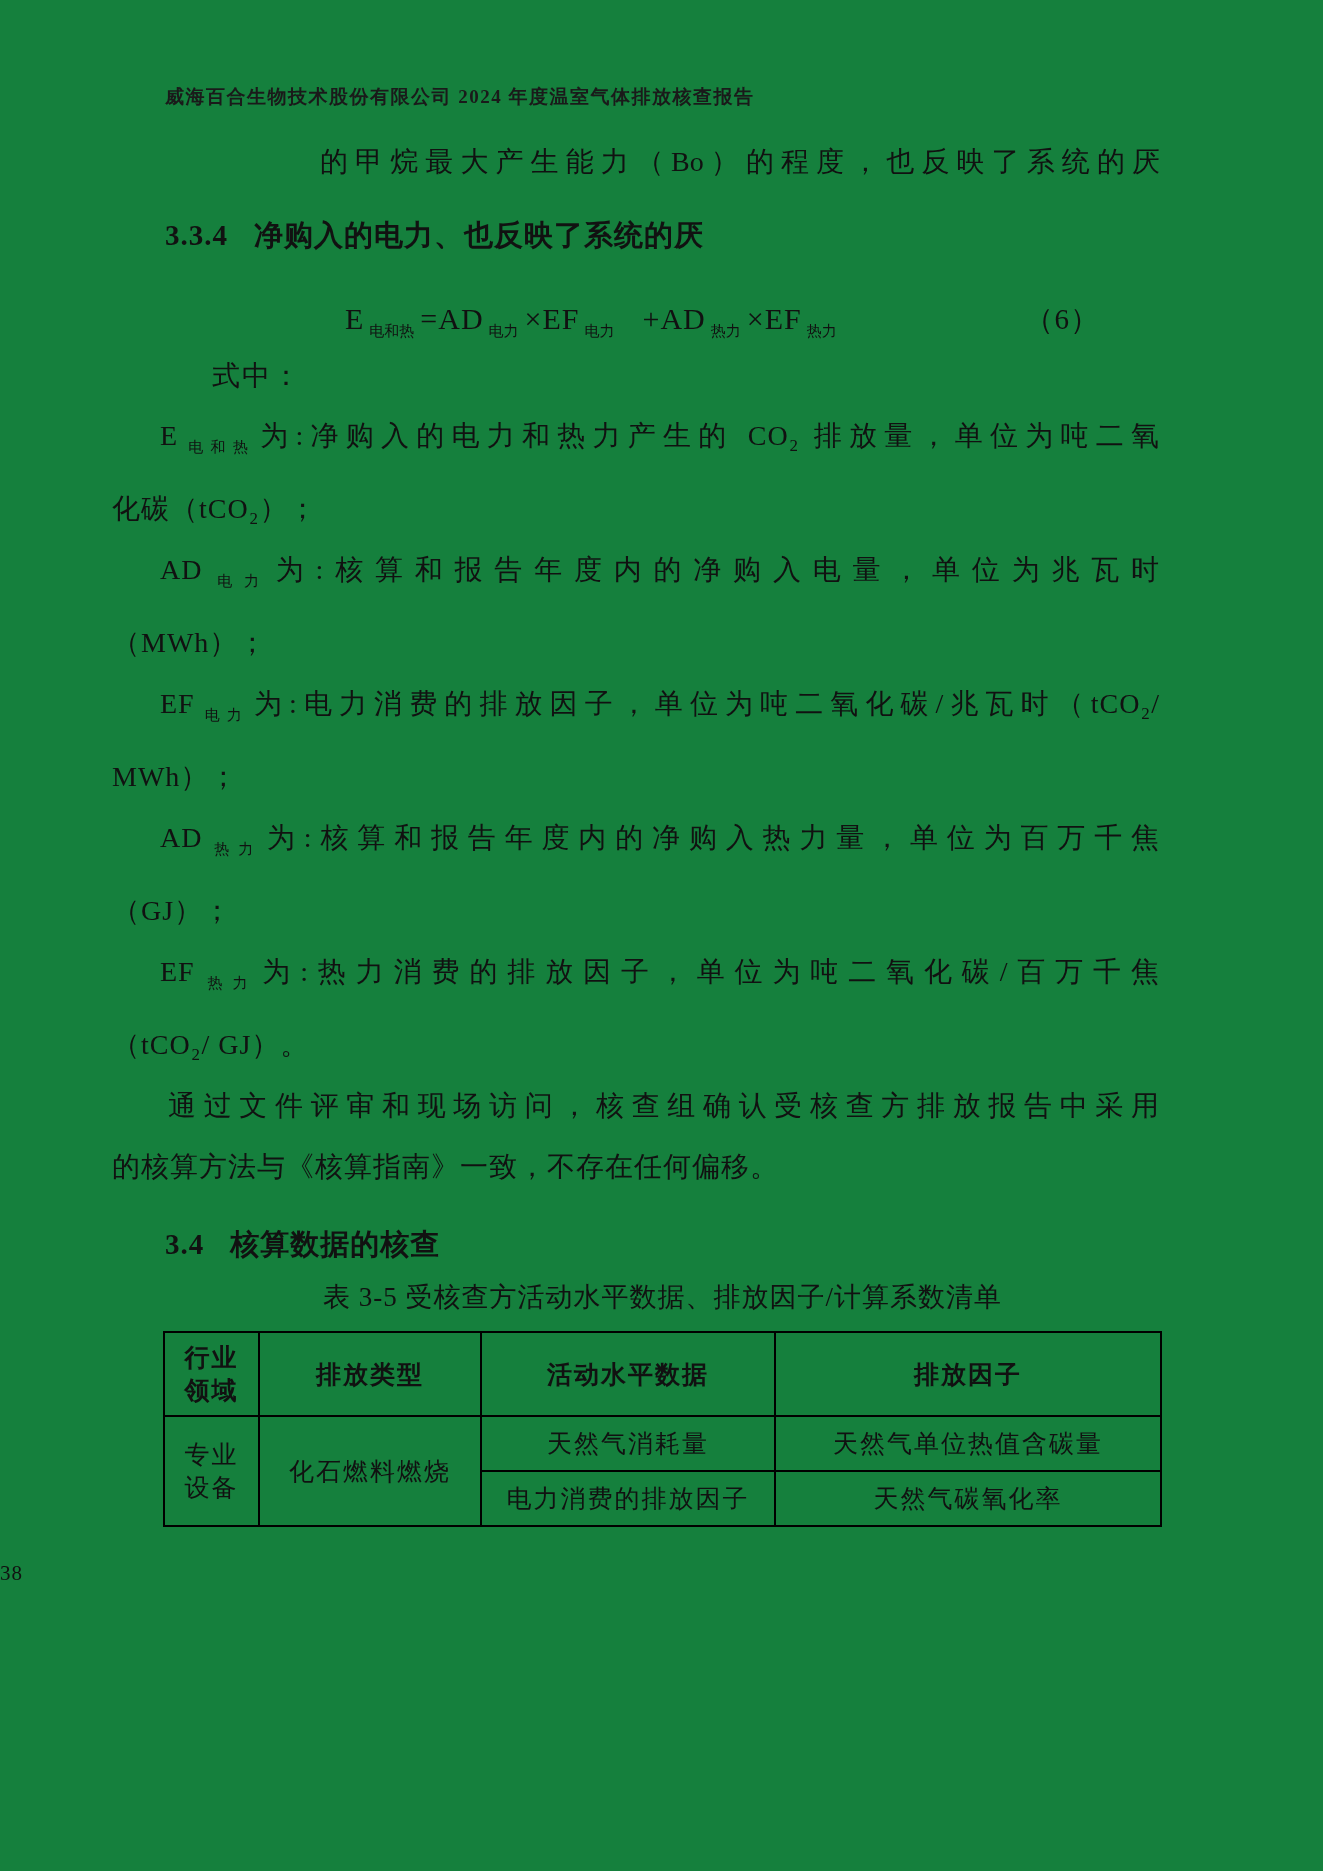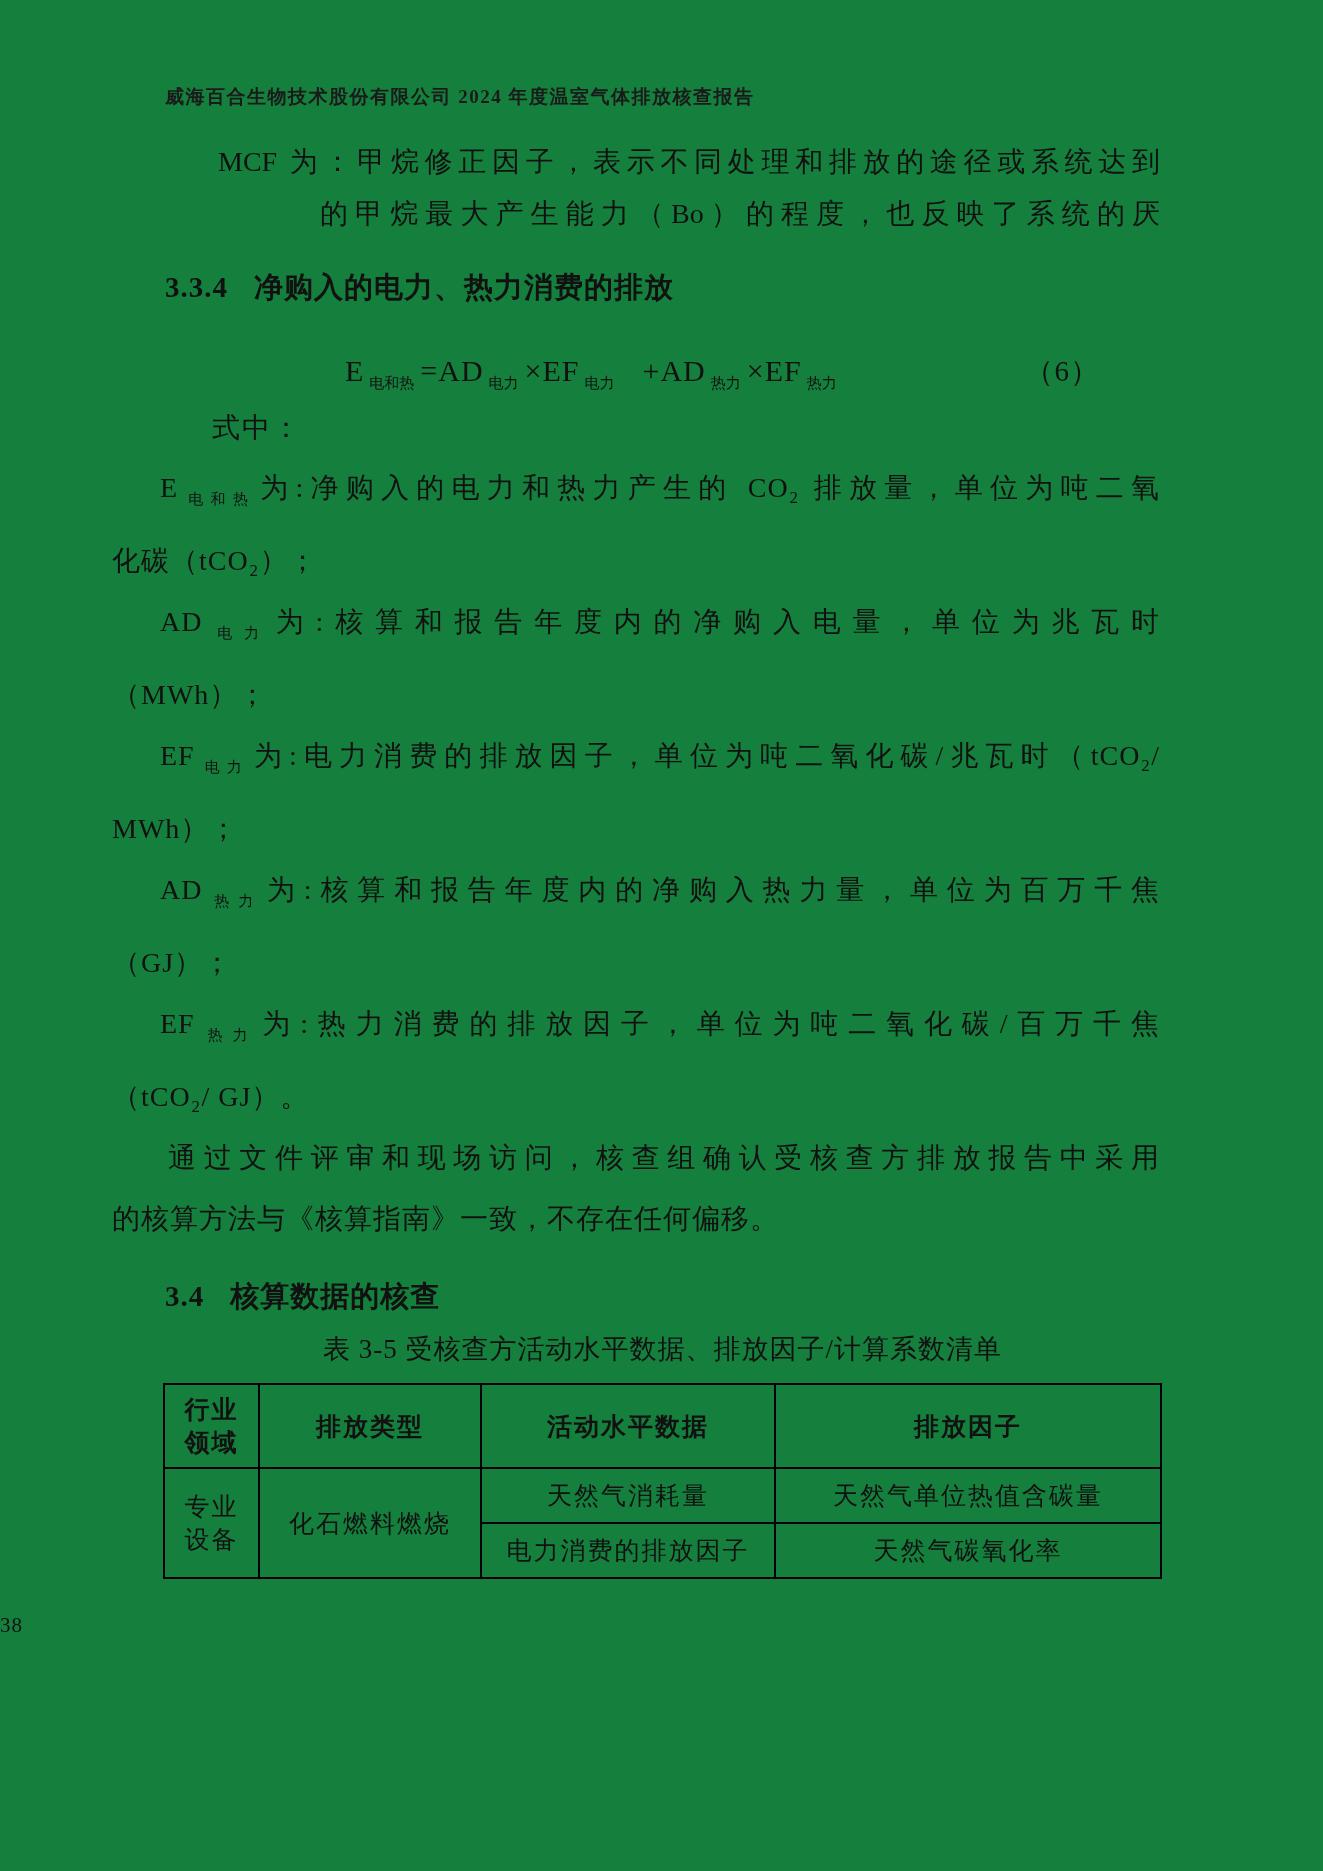--- a/index.html
+++ b/index.html
@@ -65,26 +65,25 @@
   .pagenum{margin-top:34px;font-size:21px;letter-spacing:1px;}
 </style>
 </head>
 <body>
 
 <div class="page">
 
   <div class="doc-header">威海百合生物技术股份有限公司 2024 年度温室气体排放核查报告</div>
 
   <div class="mcf-para body-text">
-    <div class="mline j mcf-i1">MCF 为：甲烷修正因子，表示不同处理和排放的途径或系统达到</div>
     <div class="mline j mcf-i2">的甲烷最大产生能力（Bo）的程度，也反映了系统的厌</div>
   </div>
 
   <div class="sec">
-    <span class="secnum">3.3.4</span><span>净购入的电力、热力消费的排放</span>
+    <span class="secnum">3.3.4</span><span>净购入的电力、也反映了系统的厌</span>
   </div>
 
   <div class="formula-row">
     <span class="formula">
       <span>E</span><sub>电和热</sub><span>=AD</span><sub>电力</sub><span>×EF</span><sub>电力</sub><span class="fplus">+AD</span><sub>热力</sub><span>×EF</span><sub>热力</sub>
     </span>
     <span class="eqnum">（6）</span>
   </div>
 
   <div class="shizhong">式中：</div>

